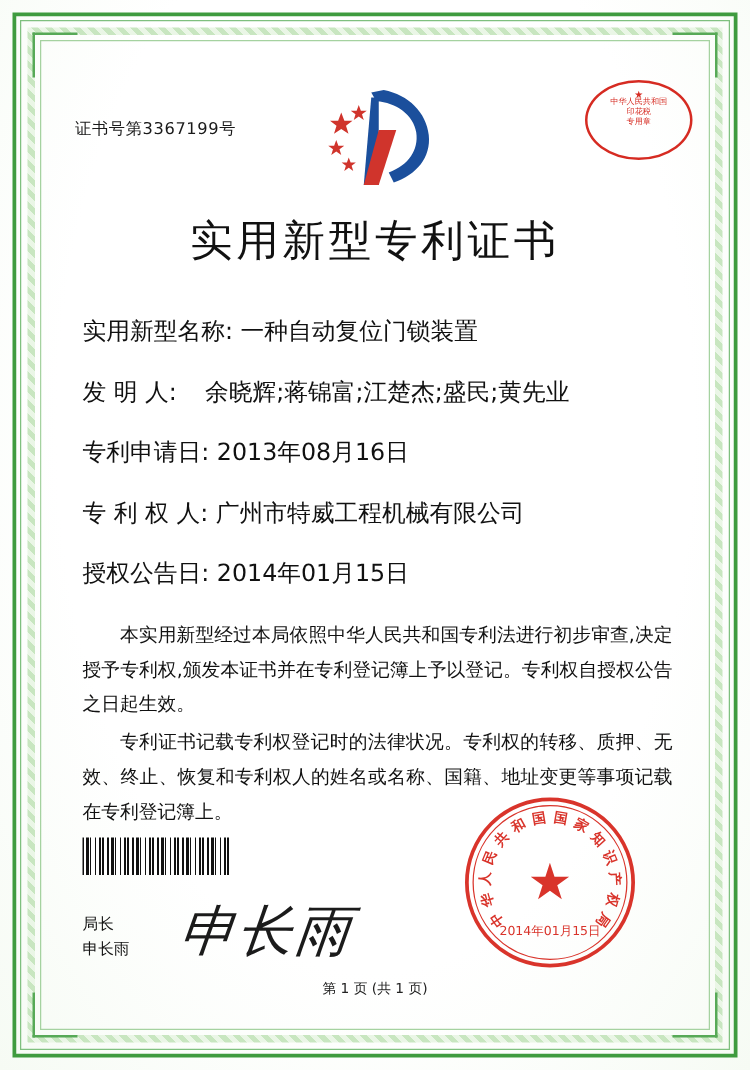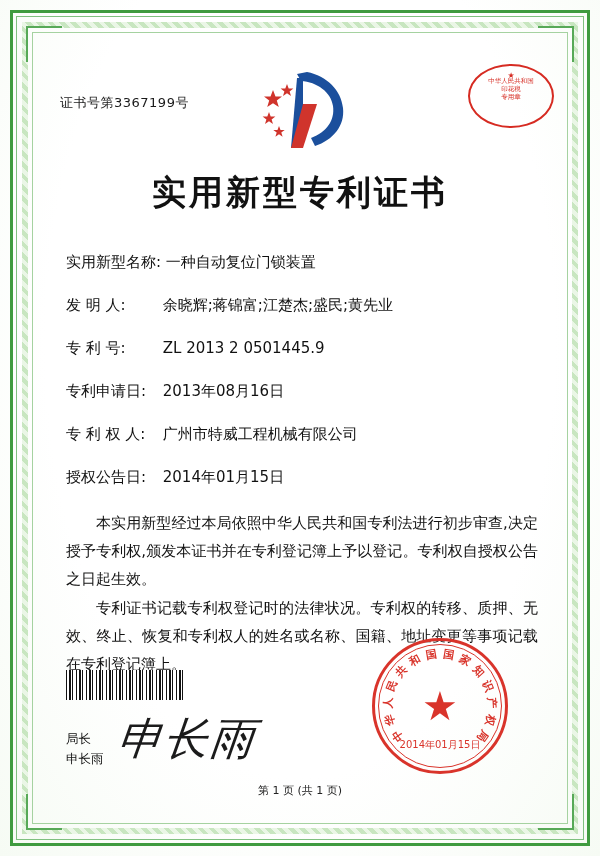--- a/index.html
+++ b/index.html
@@ -129,32 +129,32 @@
     top: 7px;
     transform: translateX(-50%);
     color: #d62b22;
     font-size: 8px;
   }
 
   .title {
     margin-top: 6px;
     text-align: center;
     font-size: 34px;
-    font-weight: bold;
+    font-weight: normal;
     letter-spacing: 3px;
     color: #111;
     font-family: "DejaVu Sans", "Liberation Sans", sans-serif;
   }
 
   .fields {
     margin-top: 36px;
     padding-left: 22px;
   }
   .field-row {
-    font-size: 15px;
+    font-size: 19px;
     color: #111;
     margin-bottom: 22px;
     line-height: 1.4;
   }
   .field-label {
     display: inline-block;
     min-width: 92px;
   }
   .field-value {
     display: inline;
@@ -187,21 +187,22 @@
       #111 6px, #111 7px, #fff 7px, #fff 10px
     );
   }
 
   
   .sign-block {
     position: absolute;
     left: 22px;
     bottom: 44px;
     display: flex;
-    align-items: flex-start;
+    align-items: flex-end;
+    gap: 26px;
   }
   .sign-labels {
     font-size: 12.5px;
     line-height: 1.55;
     color: #111;
     padding-top: 12px;
   }
   .signature {
     margin-left: 14px;
     font-size: 44px;
@@ -323,24 +324,20 @@
     <div class="title">实用新型专利证书</div>
 
     <div class="fields">
       <div class="field-row">
         <span class="field-label">实用新型名称:</span>
         <span class="field-value">一种自动复位门锁装置</span>
       </div>
       <div class="field-row">
         <span class="field-label">发 明 人:</span>
         <span class="field-value">余晓辉;蒋锦富;江楚杰;盛民;黄先业</span>
-      </div>
-      <div class="field-row">
-        <span class="field-label">专 利 号:</span>
-        <span class="field-value">ZL 2013 2 0501445.9</span>
       </div>
       <div class="field-row">
         <span class="field-label">专利申请日:</span>
         <span class="field-value">2013年08月16日</span>
       </div>
       <div class="field-row">
         <span class="field-label">专 利 权 人:</span>
         <span class="field-value">广州市特威工程机械有限公司</span>
       </div>
       <div class="field-row">

